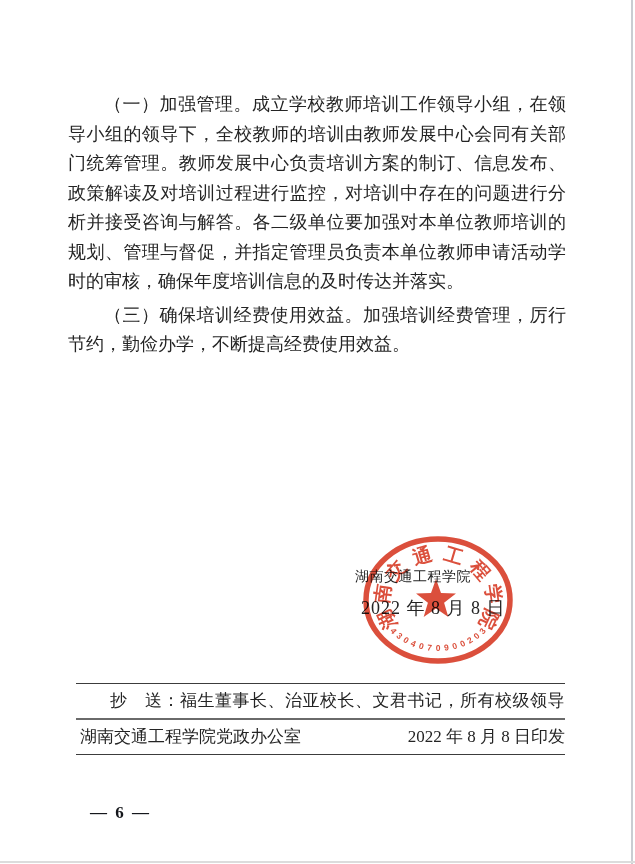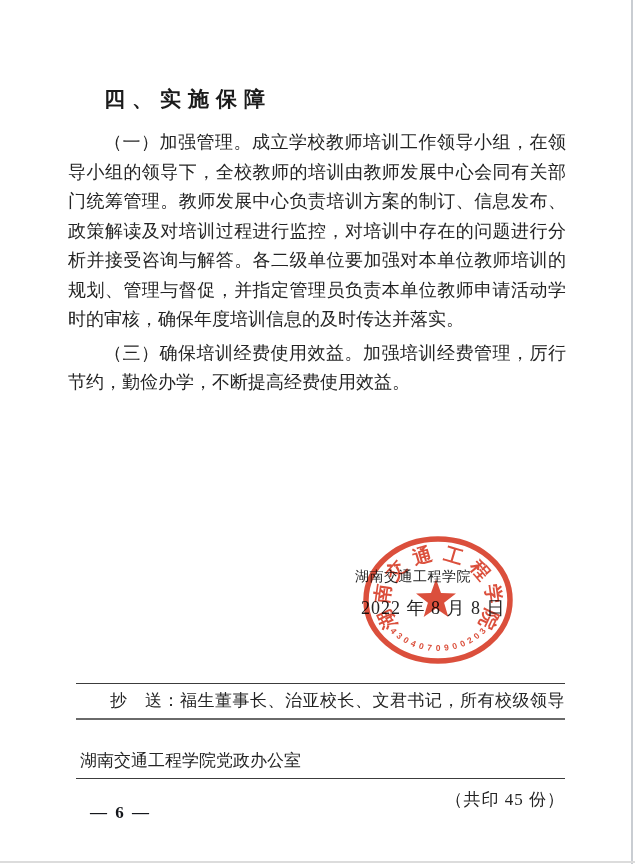--- a/index.html
+++ b/index.html
@@ -56,34 +56,33 @@
     font-weight:bold;font-size:8.5px;
     text-anchor:middle;dominant-baseline:central;
   }
   .footer-block{
     position:absolute;left:76px;top:683px;width:489px;
     font-size:17px;color:#242424;
   }
   .rule-thin{height:0;border-top:1.5px solid #3c3c3c;}
   .rule-thick{height:0;border-top:2.5px solid #6a6a6a;}
   .cc-row{padding:5px 0 6px 4px;letter-spacing:0.5px;text-align:right;}
-  .issuer-row{display:flex;justify-content:space-between;align-items:center;padding:5px 0 6px 4px;margin-top:24px;}
+  .issuer-row{display:flex;justify-content:space-between;align-items:center;padding:5px 0 6px 4px;}
   .copies-row{text-align:right;padding-top:9px;padding-right:0px;letter-spacing:1px;}
   .page-number{
     position:absolute;left:90px;top:803px;
     font-size:17px;font-weight:bold;letter-spacing:2px;color:#15171c;
   }
 </style>
 </head>
 <body>
 
 <div class="page">
 
   <div class="content">
-    <h1 class="doc-heading">四、实施保障</h1>
     <p class="doc-paragraph">（一）加强管理。成立学校教师培训工作领导小组，在领导小组的领导下，全校教师的培训由教师发展中心会同有关部门统筹管理。教师发展中心负责培训方案的制订、信息发布、政策解读及对培训过程进行监控，对培训中存在的问题进行分析并接受咨询与解答。各二级单位要加强对本单位教师培训的规划、管理与督促，并指定管理员负责本单位教师申请活动学时的审核，确保年度培训信息的及时传达并落实。</p>
     <p class="doc-paragraph">（三）确保培训经费使用效益。加强培训经费管理，厉行节约，勤俭办学，不断提高经费使用效益。</p>
   </div>
 
   <div class="sign-org">湖南交通工程学院</div>
   <div class="sign-date">2022 年 8 月 8 日</div>
 
   <svg class="seal" viewBox="0 0 154 131" xmlns="http://www.w3.org/2000/svg">
     <ellipse id="seal-ring" cx="77" cy="65" rx="72" ry="61" fill="none" stroke-width="5.5" stroke="#d8402b"></ellipse>
     <path id="seal-star" d="M 0,-21 L 5,-6.88 L 19.97,-6.49 L 8.08,2.63 L 12.34,16.99 L 0,8.5 L -12.34,16.99 L -8.08,2.63 L -19.97,-6.49 L -5,-6.88 Z" transform="translate(75,65)" fill="#d8402b"></path>
@@ -115,22 +114,22 @@
   </svg>
 
   <div class="footer-block">
     <div class="rule-thin"></div>
     <div class="cc-row">
       <span>抄　送：</span><span>福生董事长、治亚校长、文君书记，所有校级领导</span>
     </div>
     <div class="rule-thick"></div>
     <div class="issuer-row">
       <span>湖南交通工程学院党政办公室</span>
+      <span>2022 年 8 月 8 日印发</span>
     </div>
     <div class="rule-thin"></div>
-    <div class="copies-row">（共印 45 份）</div>
   </div>
 
   <div class="page-number">— 6 —</div>
 
   <div class="scan-edge-right"></div>
   <div class="scan-edge-bottom"></div>
 </div>
 
 </body></html>

